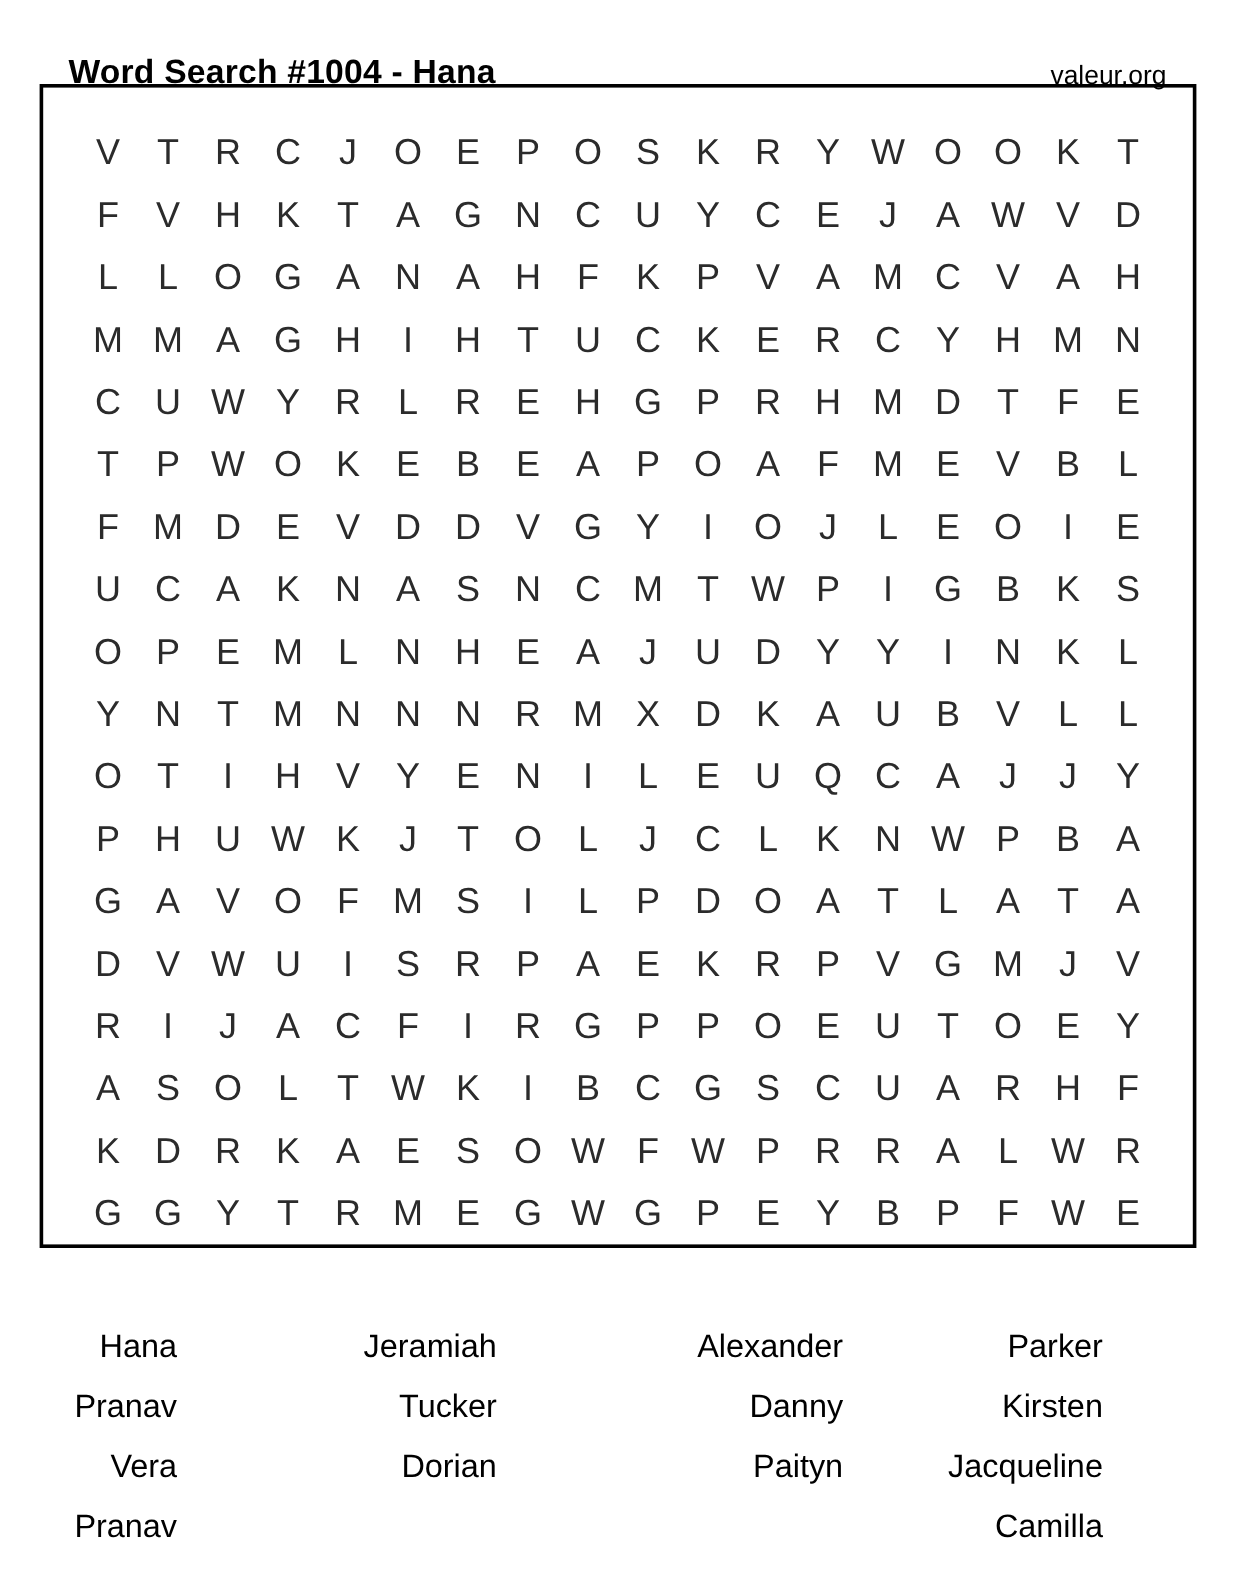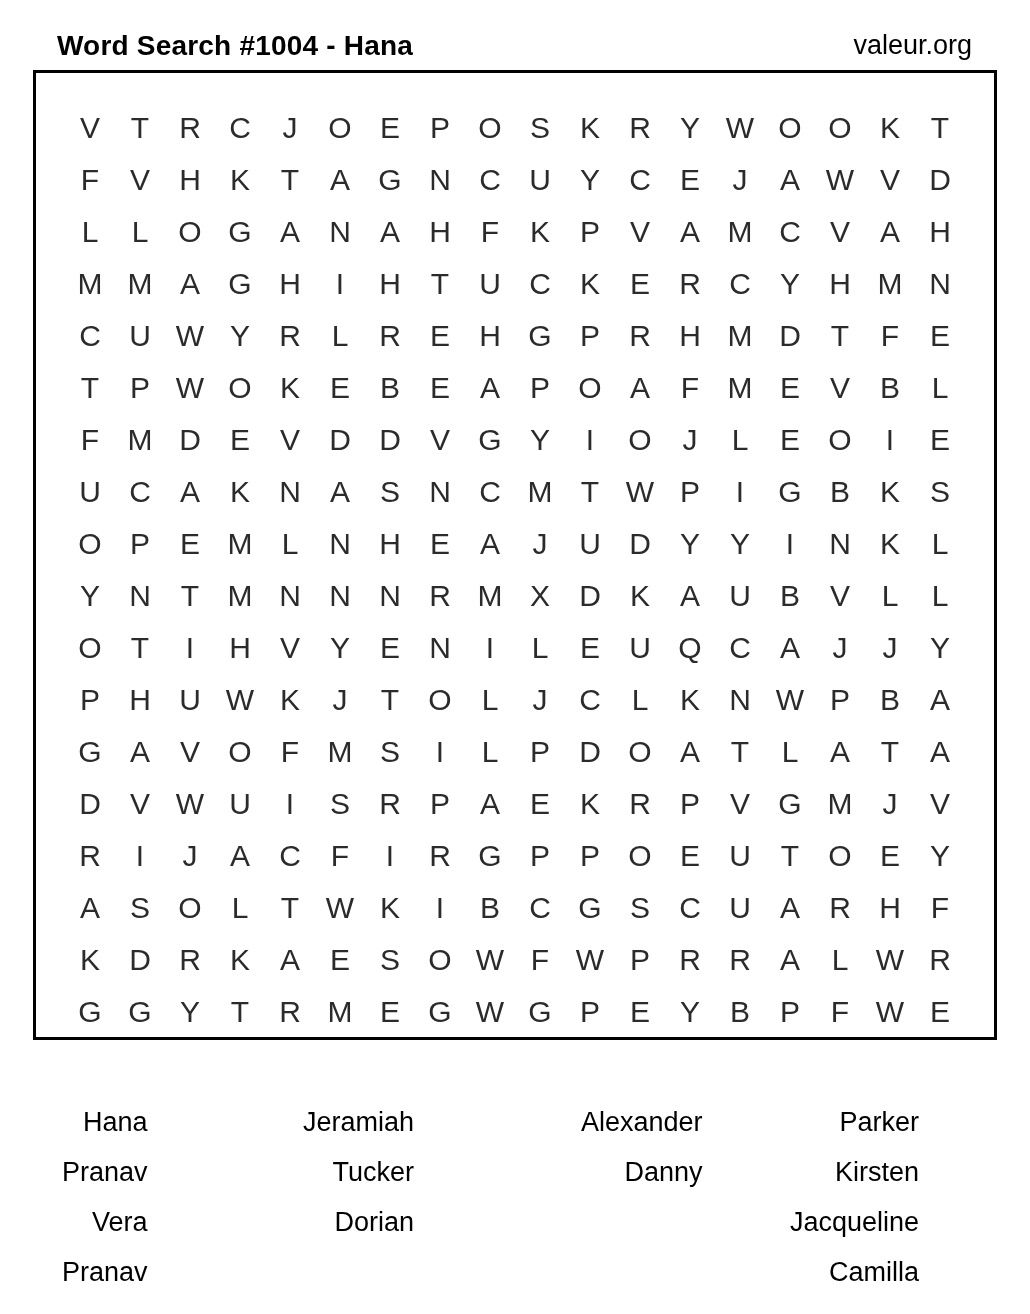--- a/index.html
+++ b/index.html
@@ -15,34 +15,34 @@
     height: 1314px;
     position: relative;
     background: var(--background);
     font-family: "Liberation Sans", sans-serif;
     overflow: hidden;
   }
   .header {
     position: absolute;
     left: 57px;
     right: 58px;
-    top: 30px;
+    top: 44px;
     display: flex;
     justify-content: space-between;
-    align-items: flex-start;
+    align-items: flex-end;
     gap: 20px;
   }
   .title {
     font-size: 28px;
     font-weight: bold;
     color: var(--text);
     letter-spacing: 0.2px;
   }
   .site {
-    font-size: 27px;
+    font-size: 22px;
     font-weight: normal;
     color: var(--text);
   }
   .grid-box {
     position: absolute;
     left: 33px;
     top: 70px;
     width: 964px;
     height: 970px;
     border: 3px solid var(--border);
@@ -427,20 +427,21 @@
       <div class="word">Pranav</div>
     </div>
   <div class="word-col c2">
       <div class="word">Jeramiah</div>
       <div class="word">Tucker</div>
       <div class="word">Dorian</div>
     </div>
   <div class="word-col c3">
       <div class="word">Alexander</div>
       <div class="word">Danny</div>
+      <div class="word">Paityn</div>
     </div>
   <div class="word-col c4">
       <div class="word">Parker</div>
       <div class="word">Kirsten</div>
       <div class="word">Jacqueline</div>
       <div class="word">Camilla</div>
     </div>
 </div>
 
 </body></html>

